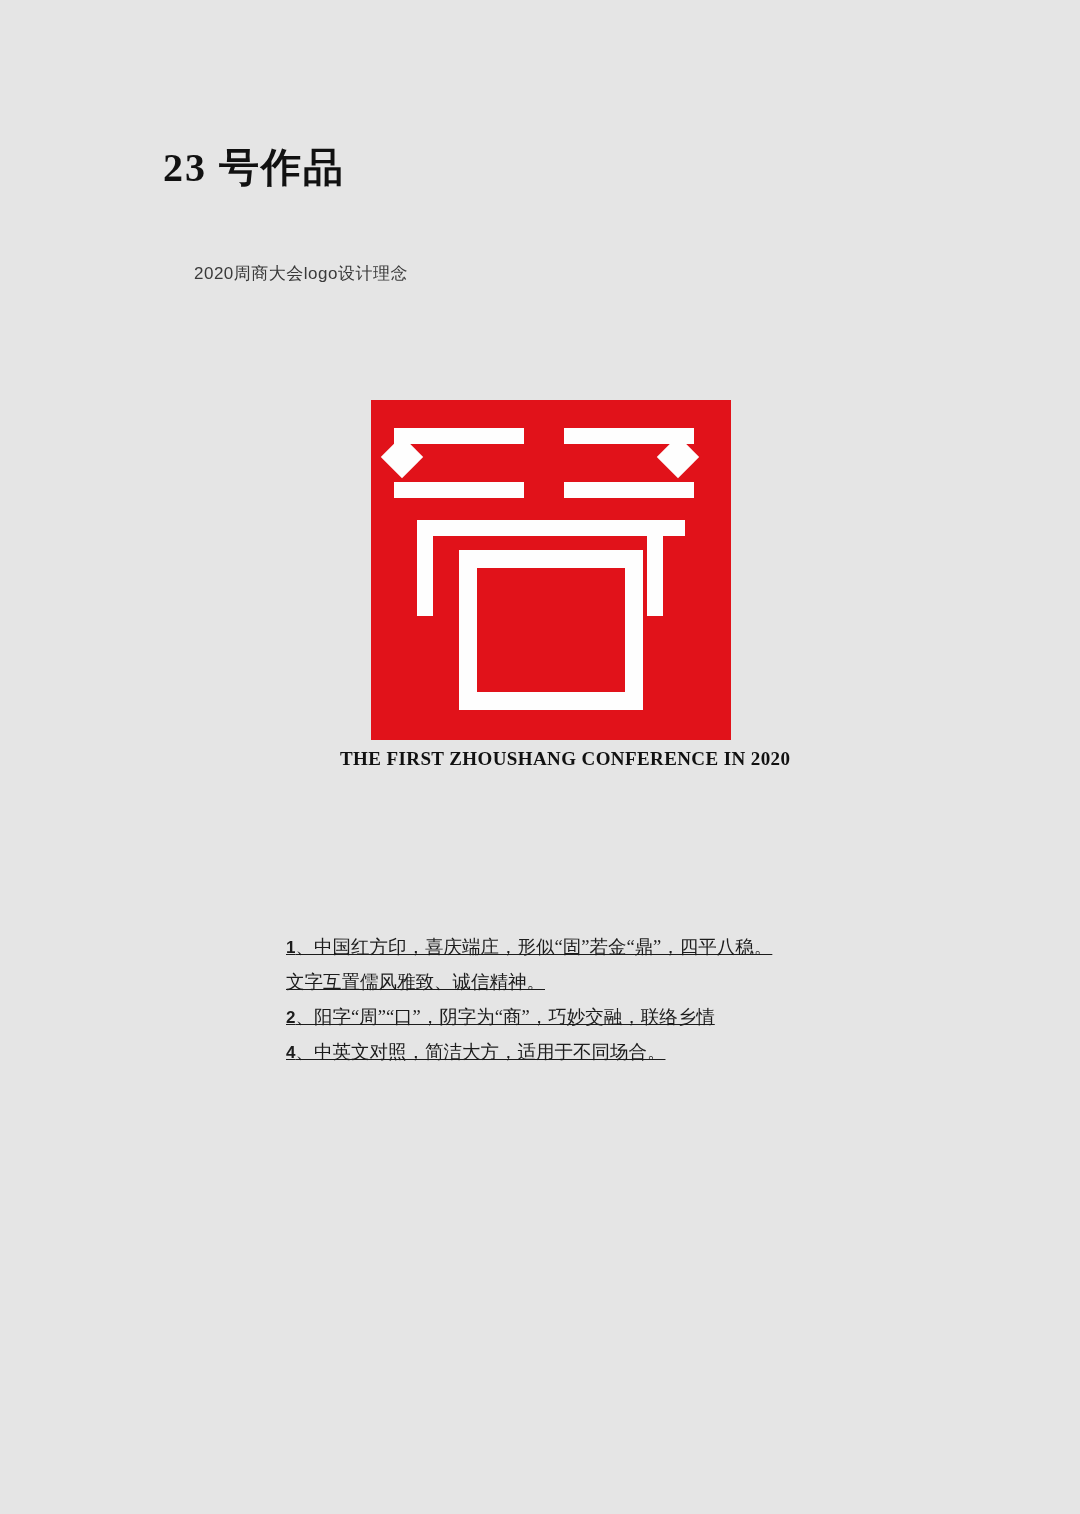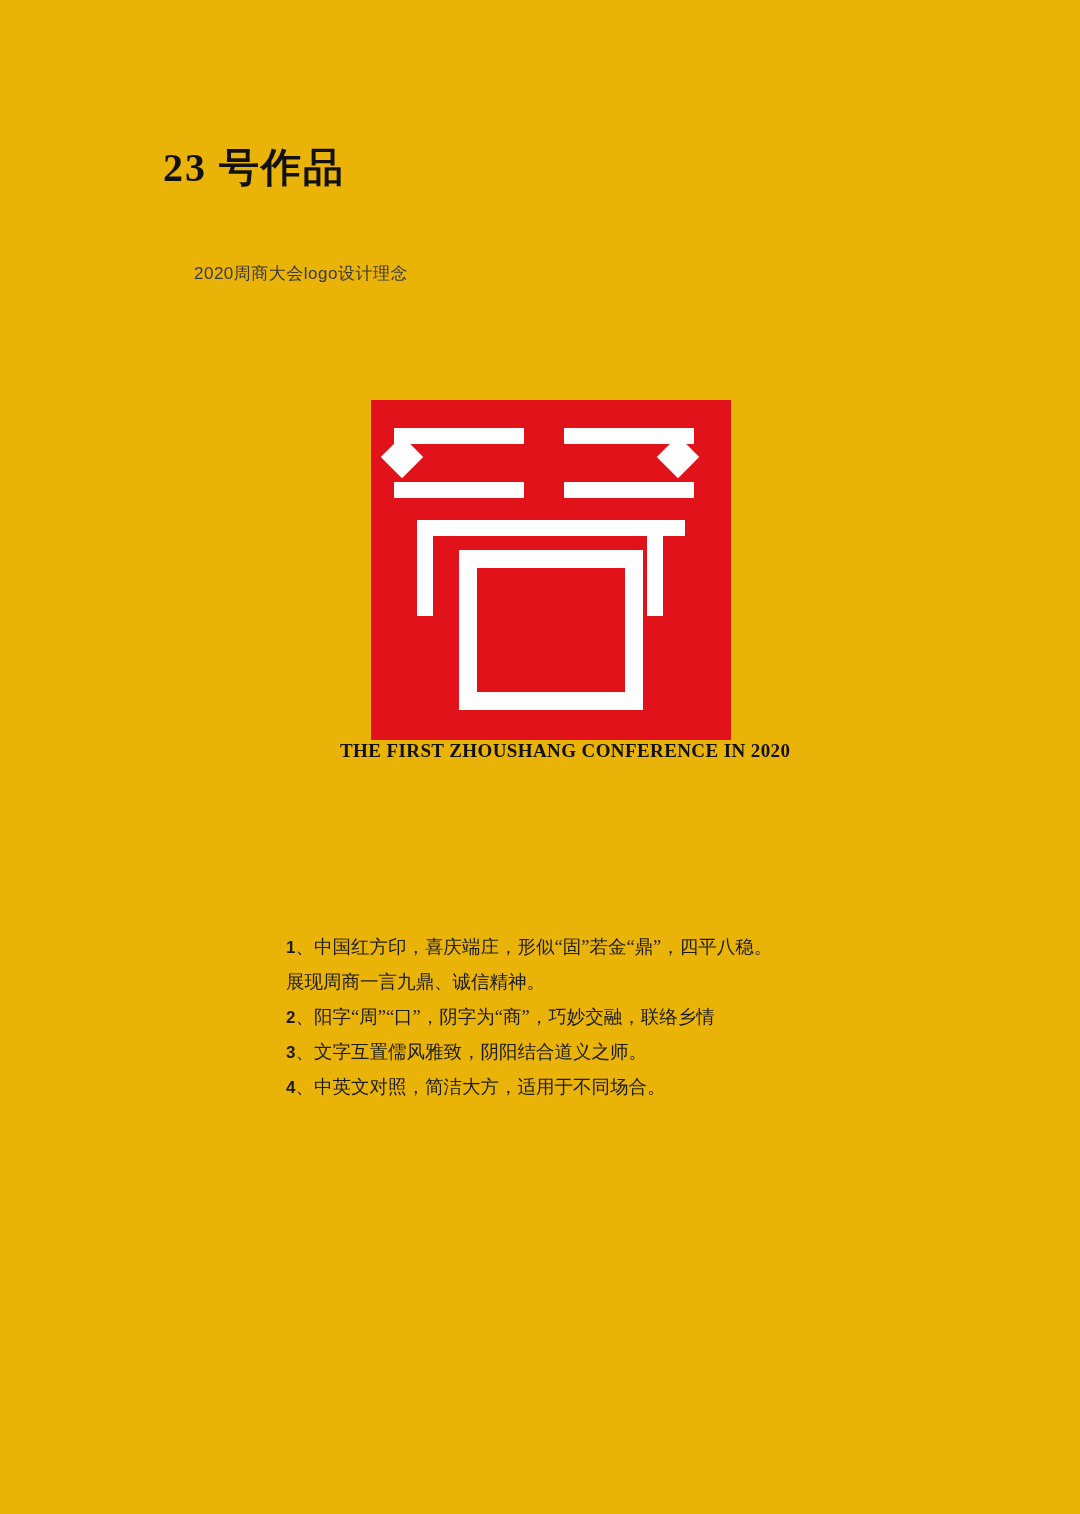--- a/index.html
+++ b/index.html
@@ -12,21 +12,21 @@
     height: 1514px;
     position: relative;
     font-family: "Liberation Sans", sans-serif;
     color: #1a1a1a;
     overflow: hidden;
   }
 
   .page {
     position: absolute;
     inset: 0;
-    background: #eab308;
+    background: #e5e5e5;
   }
 
   
   .doc-title {
     position: absolute;
     left: 163px;
     top: 140px;
     font-family: "Liberation Serif", serif;
     font-size: 40px;
     font-weight: 700;
@@ -150,33 +150,35 @@
     margin-top: 18px;
     white-space: nowrap;
   }
   .logo-title-en {
     font-family: "Liberation Serif", serif;
     font-size: 19px;
     font-weight: 700;
     text-align: center;
     color: #111111;
     letter-spacing: 0.4px;
+    margin-top: 8px;
     white-space: nowrap;
   }
 
   
   .concept {
     position: absolute;
     left: 286px;
     top: 930px;
     width: 560px;
     font-family: "Liberation Serif", serif;
     font-size: 18.5px;
     line-height: 34px;
     color: #1c1c1c;
+    text-decoration: underline;
   }
   .concept p {
     margin: 0;
     white-space: nowrap;
   }
   .concept .num {
     font-family: "Liberation Sans", sans-serif;
     font-weight: 700;
     font-size: 17px;
   }
@@ -212,19 +214,18 @@
       <div class="ring"></div>
       <div class="ring-inner"></div>
     </div>
 
 
     <div class="logo-title-en">THE FIRST ZHOUSHANG CONFERENCE IN 2020</div>
   </div>
 
   <div class="concept">
     <p><span class="num">1</span><span>、中国红方印，喜庆端庄，形似“固”若金“鼎”，四平八稳。</span></p>
-    <p><span class="num"></span><span>展现周商一言九鼎、诚信精神。</span></p>
+    <p><span class="num"></span><span>文字互置儒风雅致、诚信精神。</span></p>
     <p><span class="num">2</span><span>、阳字“周”“口”，阴字为“商”，巧妙交融，联络乡情</span></p>
-    <p><span class="num">3</span><span>、文字互置儒风雅致，阴阳结合道义之师。</span></p>
     <p><span class="num">4</span><span>、中英文对照，简洁大方，适用于不同场合。</span></p>
   </div>
 
 </div>
 
 </body></html>

